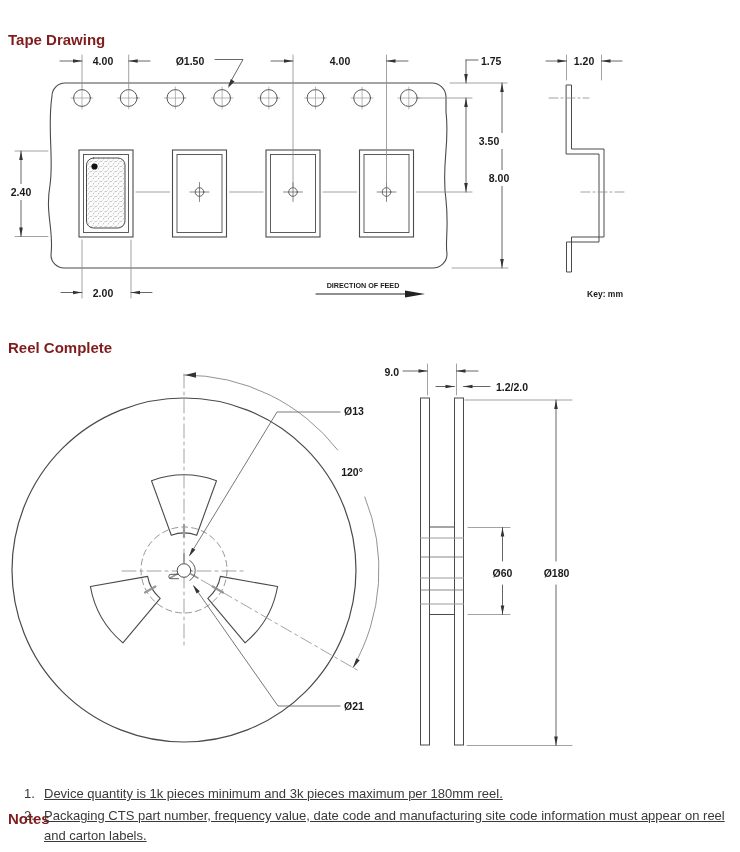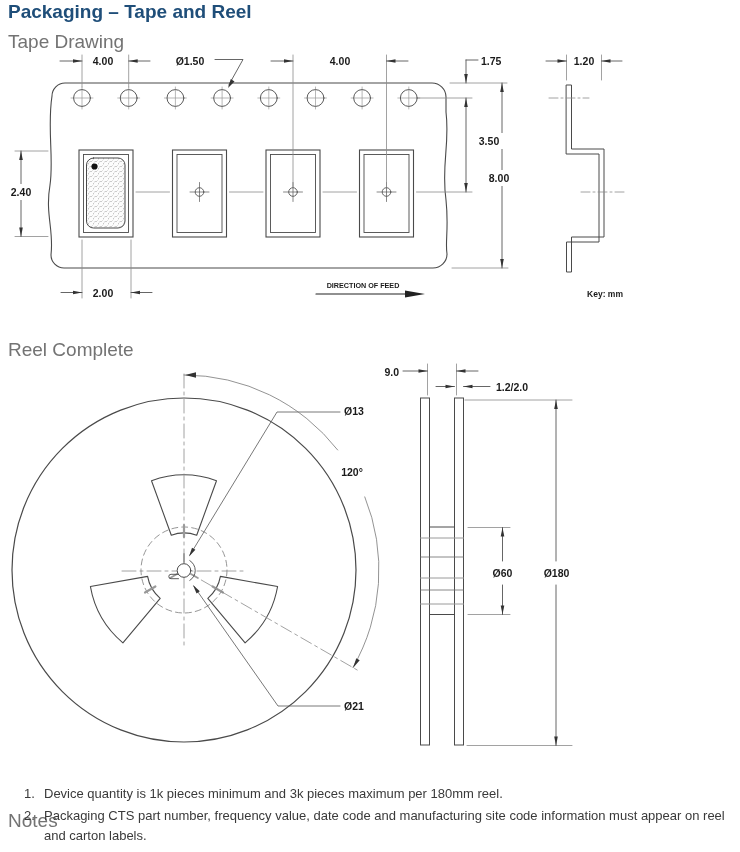--- a/index.html
+++ b/index.html
@@ -1,27 +1,27 @@
 <!DOCTYPE html>
 <html><head>
 <meta charset="utf-8">
 <style>
   html,body{margin:0;padding:0;background:#ffffff;}
   #page{position:relative;width:740px;height:852px;background:#ffffff;overflow:hidden;
         font-family:"Liberation Sans",sans-serif;}
   #drawing-svg{position:absolute;left:0;top:0;}
   .h1{position:absolute;left:8px;top:1px;font-size:19px;font-weight:700;color:#1F4E79;}
-  .h2{position:absolute;left:8px;font-size:19px;font-weight:400;color:#737373;}
+  .h2{position:absolute;left:8px;font-size:15px;font-weight:700;color:#7f1d1d;}
   #tape-heading{top:31px;}
   #reel-heading{top:339px;}
   #notes-heading{top:762px;margin-top:48px;}
   .notes-list{position:absolute;left:24px;top:784px;width:710px;}
   .note-item{display:flex;font-size:13px;color:#3a3a3a;line-height:20px;margin-bottom:2px;}
   .note-num{width:20px;flex:0 0 20px;text-align:left;}
-  .note-text{flex:1;}
+  .note-text{flex:1;text-decoration:underline;}
   svg text{font-family:"Liberation Sans",sans-serif;font-weight:700;fill:#1a1a1a;}
   .dim{font-size:10.5px;}
   .dim-s{font-size:7.2px;}
   .dim-m{font-size:8.5px;}
 </style>
 </head>
 <body>
 
 <div id="page">
 
@@ -232,21 +232,20 @@
       <polygon points="502.5,527.5 500.7,536.5 504.3,536.5" fill="#333333"></polygon>
       <polygon points="502.5,614.5 500.7,605.5 504.3,605.5" fill="#333333"></polygon>
       <rect x="488" y="564" width="29" height="16" fill="#ffffff"></rect>
       <rect x="540" y="564" width="33" height="16" fill="#ffffff"></rect>
       <text class="dim" x="502.5" y="577" text-anchor="middle">Ø60</text>
       <text class="dim" x="556.5" y="577" text-anchor="middle">Ø180</text>
     </g>
   </g>
 </svg>
 
-  <div class="h1">Packaging – Tape and Reel</div>
   <div class="h2" id="tape-heading">Tape Drawing</div>
   <div class="h2" id="reel-heading">Reel Complete</div>
   <div class="h2" id="notes-heading">Notes</div>
 
   <div class="notes-list">
     <div class="note-item">
       <span class="note-num">1.</span>
       <span class="note-text">Device quantity is 1k pieces minimum and 3k pieces maximum per 180mm reel.</span>
     </div>
     <div class="note-item">

